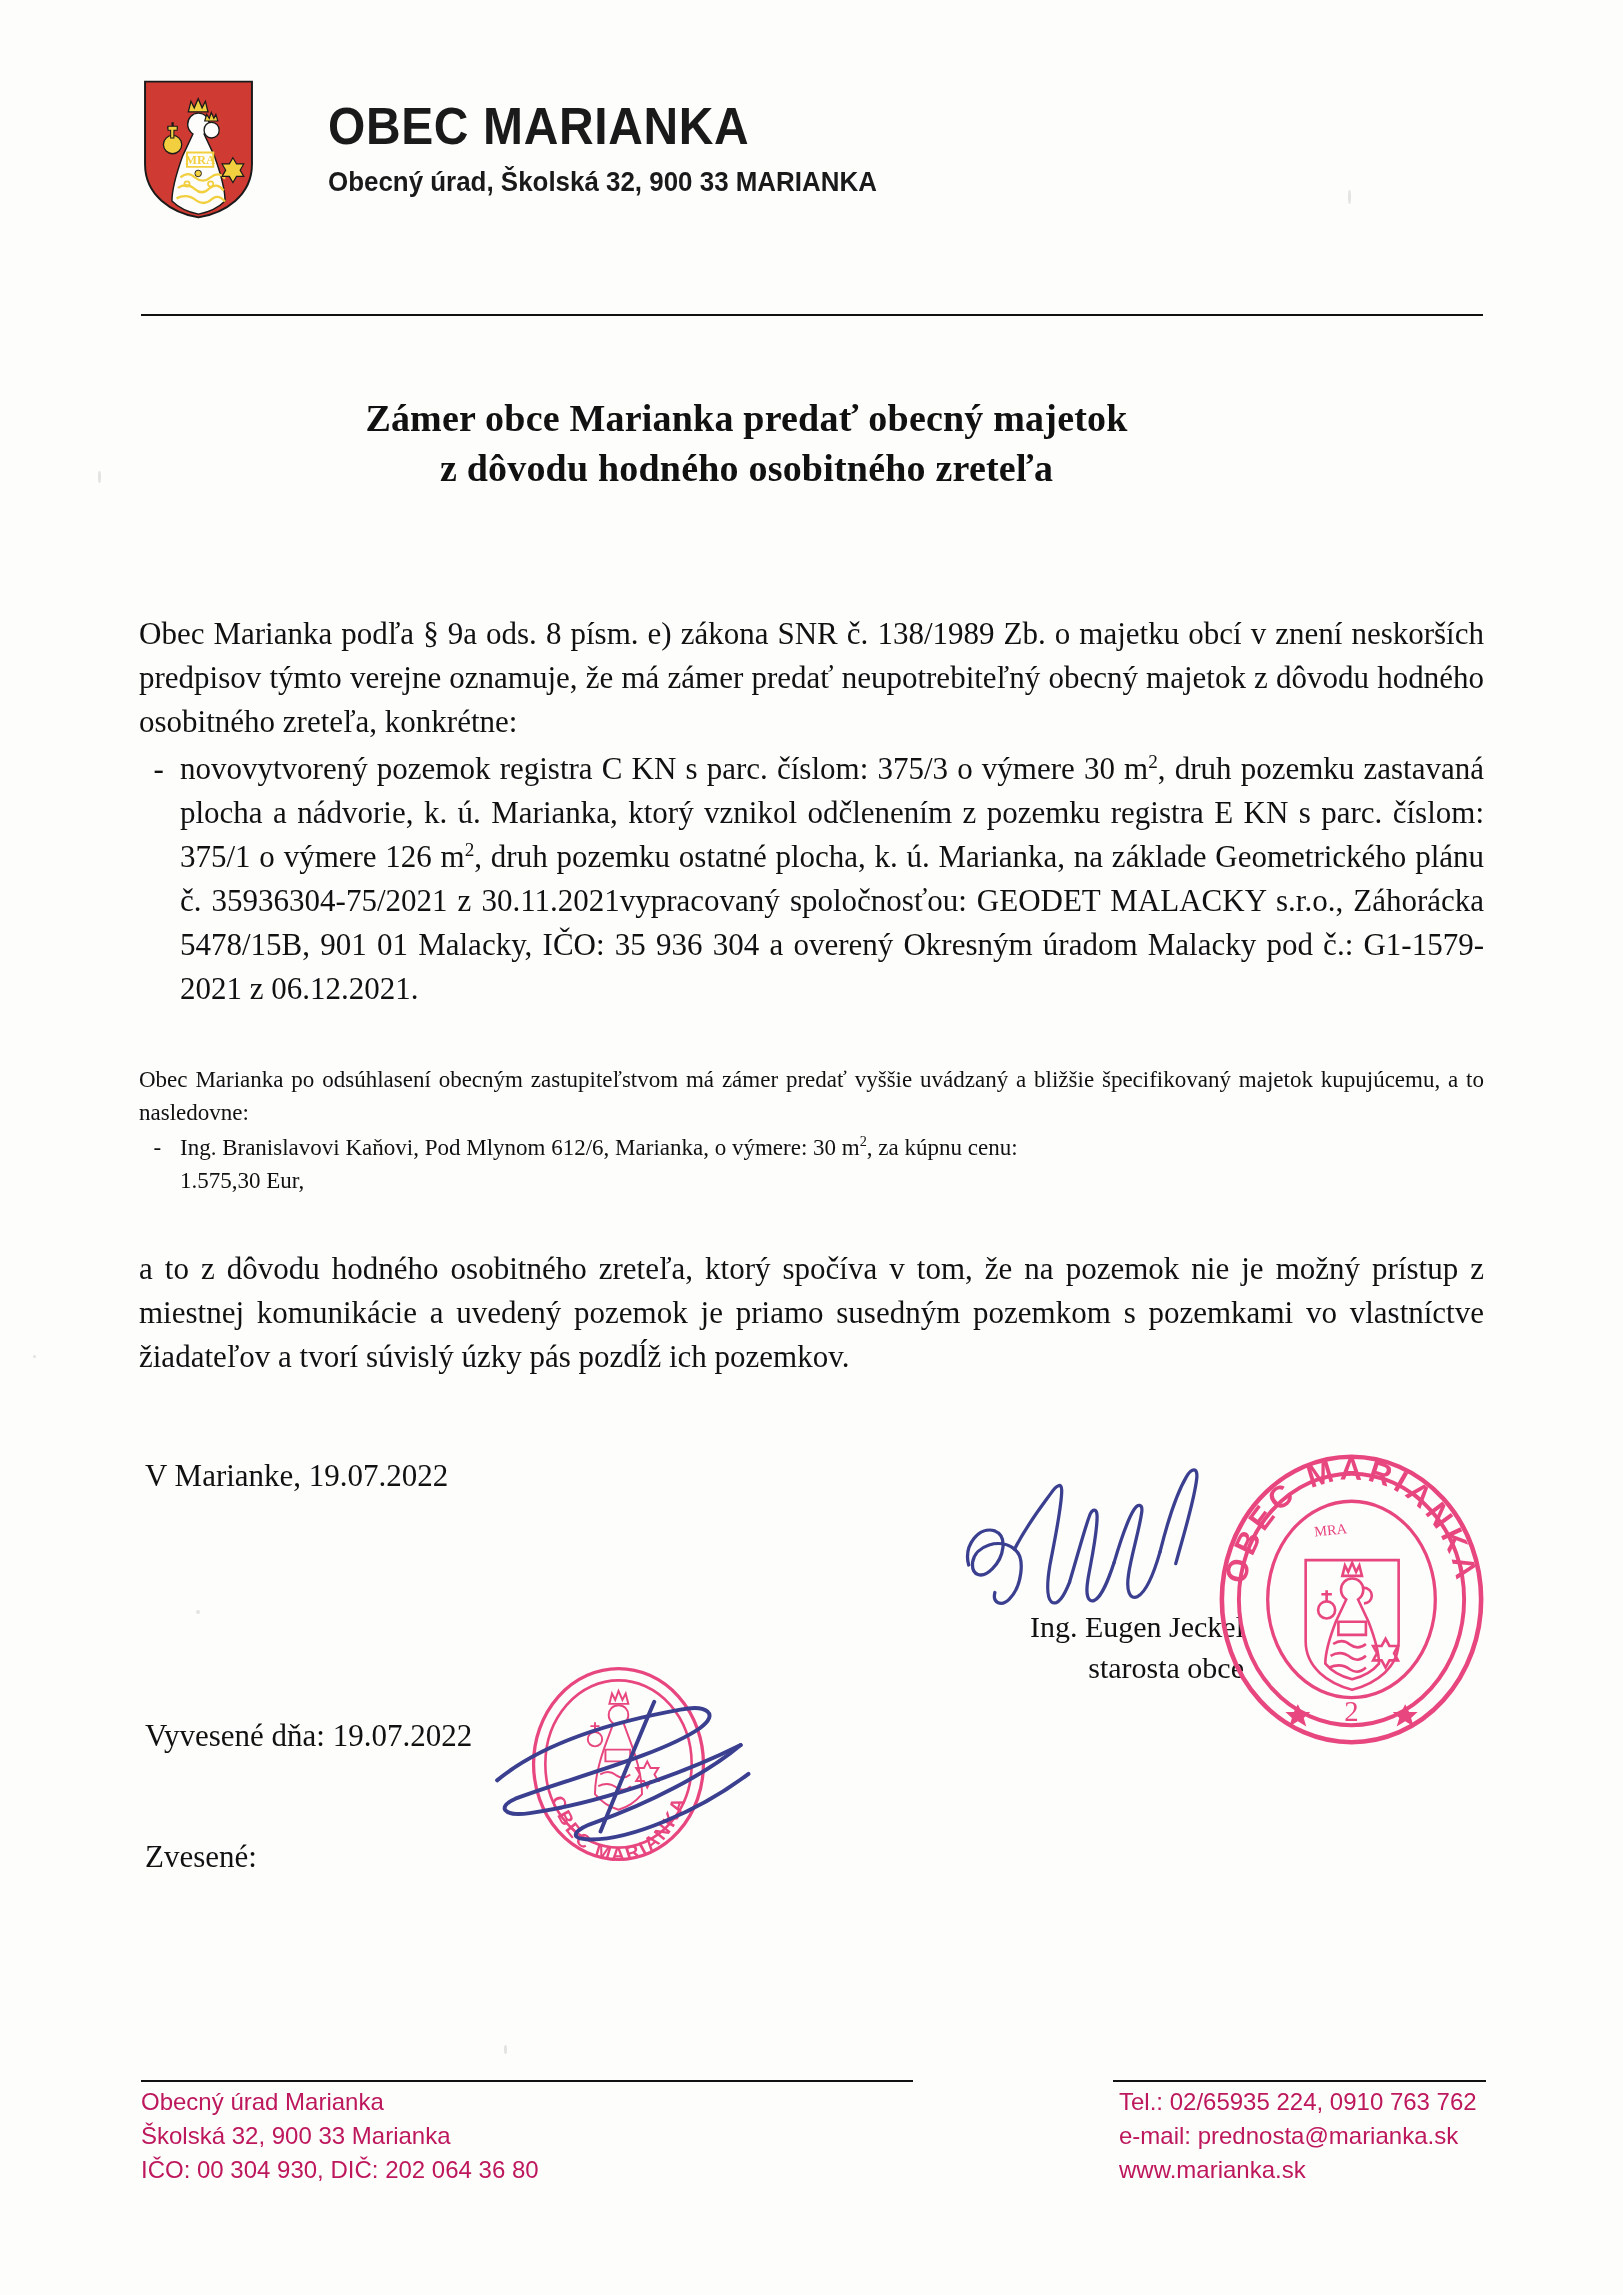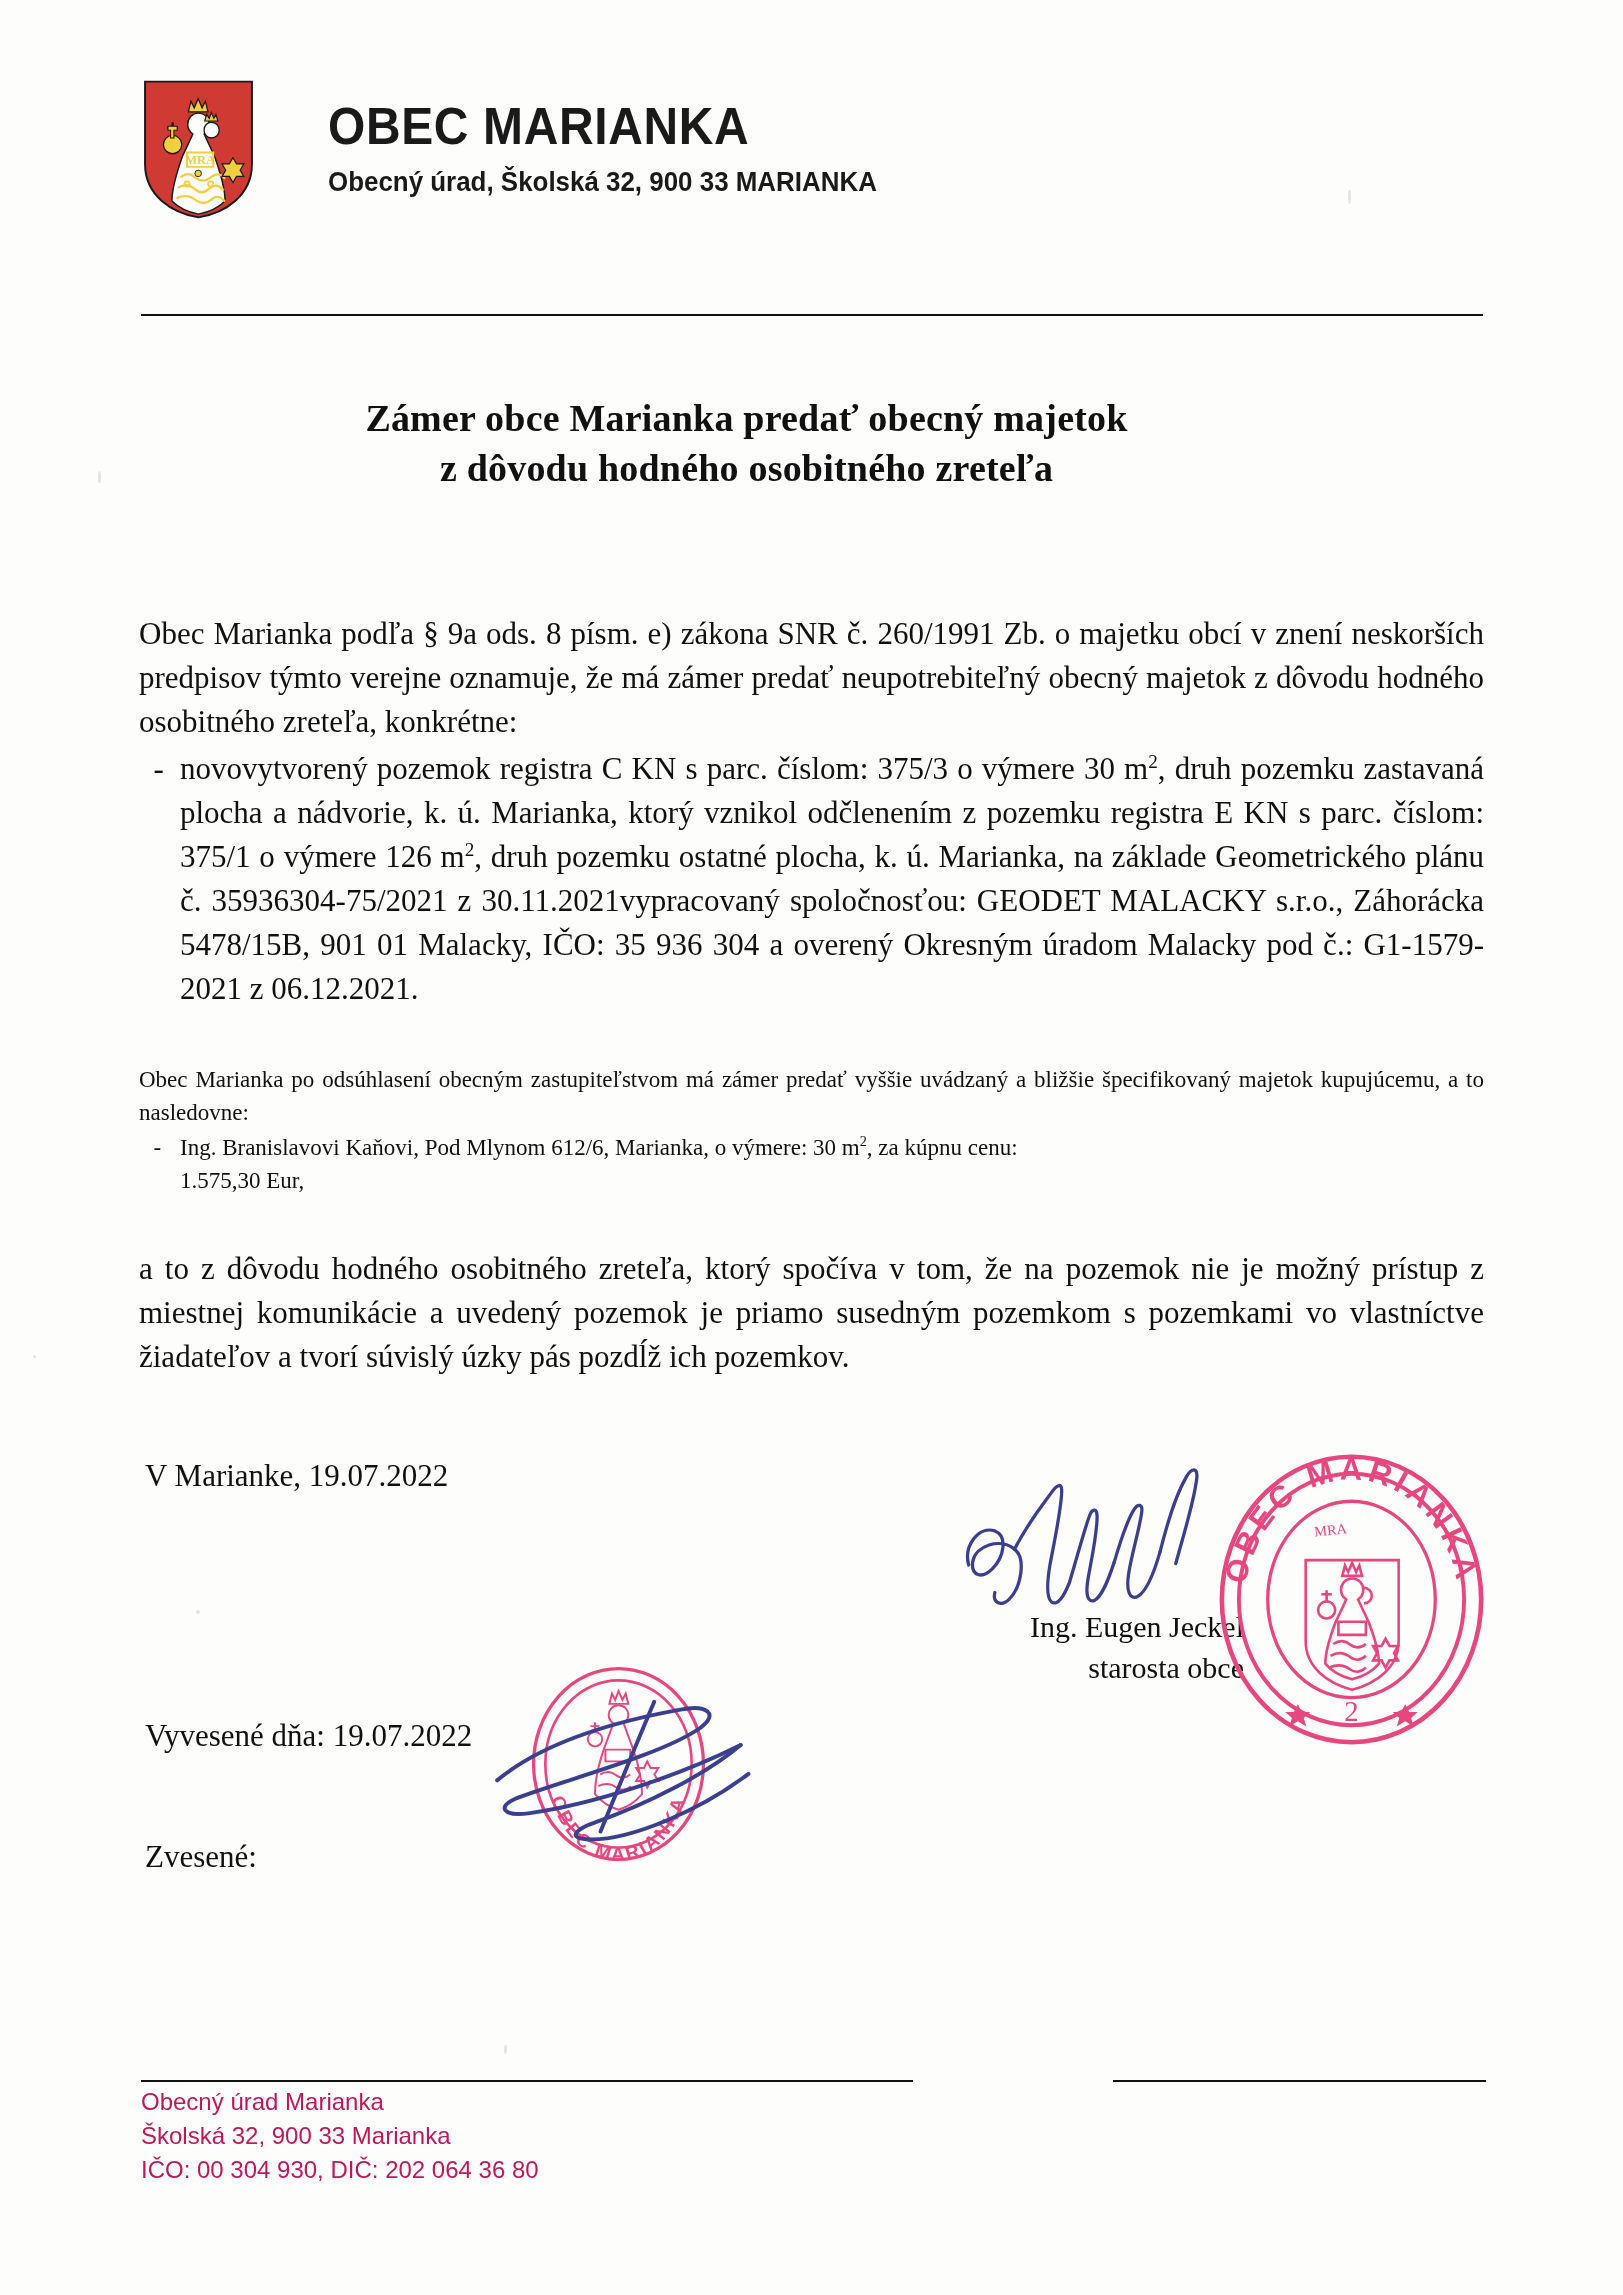--- a/index.html
+++ b/index.html
@@ -121,21 +121,21 @@
     </div>
   </div>
   <div class="header-rule"></div>
 
   <div class="doc-title">
     <div>Zámer obce Marianka predať obecný majetok</div>
     <div>z dôvodu hodného osobitného zreteľa</div>
   </div>
 
   <div class="body-block">
-    <p class="para">Obec Marianka podľa § 9a ods. 8 písm. e) zákona SNR č. 260/1991 Zb. o majetku obcí v znení neskorších predpisov týmto verejne oznamuje, že má zámer predať neupotrebiteľný obecný majetok z dôvodu hodného osobitného zreteľa, konkrétne:</p>
+    <p class="para">Obec Marianka podľa § 9a ods. 8 písm. e) zákona SNR č. 138/1989 Zb. o majetku obcí v znení neskorších predpisov týmto verejne oznamuje, že má zámer predať neupotrebiteľný obecný majetok z dôvodu hodného osobitného zreteľa, konkrétne:</p>
     <ul class="bullets">
       <li>
         <span class="dash">-</span>
         <span class="btext"><span>novovytvorený pozemok registra C KN s parc. číslom: 375/3 o výmere 30 m</span><sup>2</sup><span>, druh pozemku zastavaná plocha a nádvorie, k. ú. Marianka, ktorý vznikol odčlenením z pozemku registra E KN s parc. číslom: 375/1 o výmere 126 m</span><sup>2</sup><span>, druh pozemku ostatné plocha, k. ú. Marianka, na základe Geometrického plánu č. 35936304-75/2021 z 30.11.2021vypracovaný spoločnosťou: GEODET MALACKY s.r.o., Záhorácka 5478/15B, 901 01 Malacky, IČO: 35 936 304 a overený Okresným úradom Malacky pod č.: G1-1579-2021 z 06.12.2021.</span></span>
       </li>
     </ul>
   </div>
 
   <div class="sect2">
     <p class="para">Obec Marianka po odsúhlasení obecným zastupiteľstvom má zámer predať vyššie uvádzaný a bližšie špecifikovaný majetok kupujúcemu, a to nasledovne:</p>
@@ -255,20 +255,25 @@
 
   <div class="footer-rule-l"></div>
   <div class="footer-rule-r"></div>
 
   <div class="footer-left">
     <div>Obecný úrad Marianka</div>
     <div>Školská 32, 900 33  Marianka</div>
     <div>IČO: 00 304 930,  DIČ: 202 064 36 80</div>
   </div>
 
+  <div class="footer-right">
+    <div>Tel.: 02/65935 224, 0910 763 762</div>
+    <div>e-mail: prednosta@marianka.sk</div>
+    <div>www.marianka.sk</div>
+  </div>
 
   <div class="speck" style="left:98px;  top:471px;  width:3.3px;  height:11.8px;"></div>
   <div class="speck" style="left:1348px; top:190px;  width:2.6px;  height:14.4px;"></div>
   <div class="speck" style="left:196px;  top:1610px; width:3.9px;  height:3.9px;"></div>
   <div class="speck" style="left:33px;   top:1355px; width:3.3px;  height:3.3px;"></div>
   <div class="speck" style="left:504px;  top:2045px; width:3.3px;  height:9.2px;"></div>
 </div>
 
 
 </body></html>

